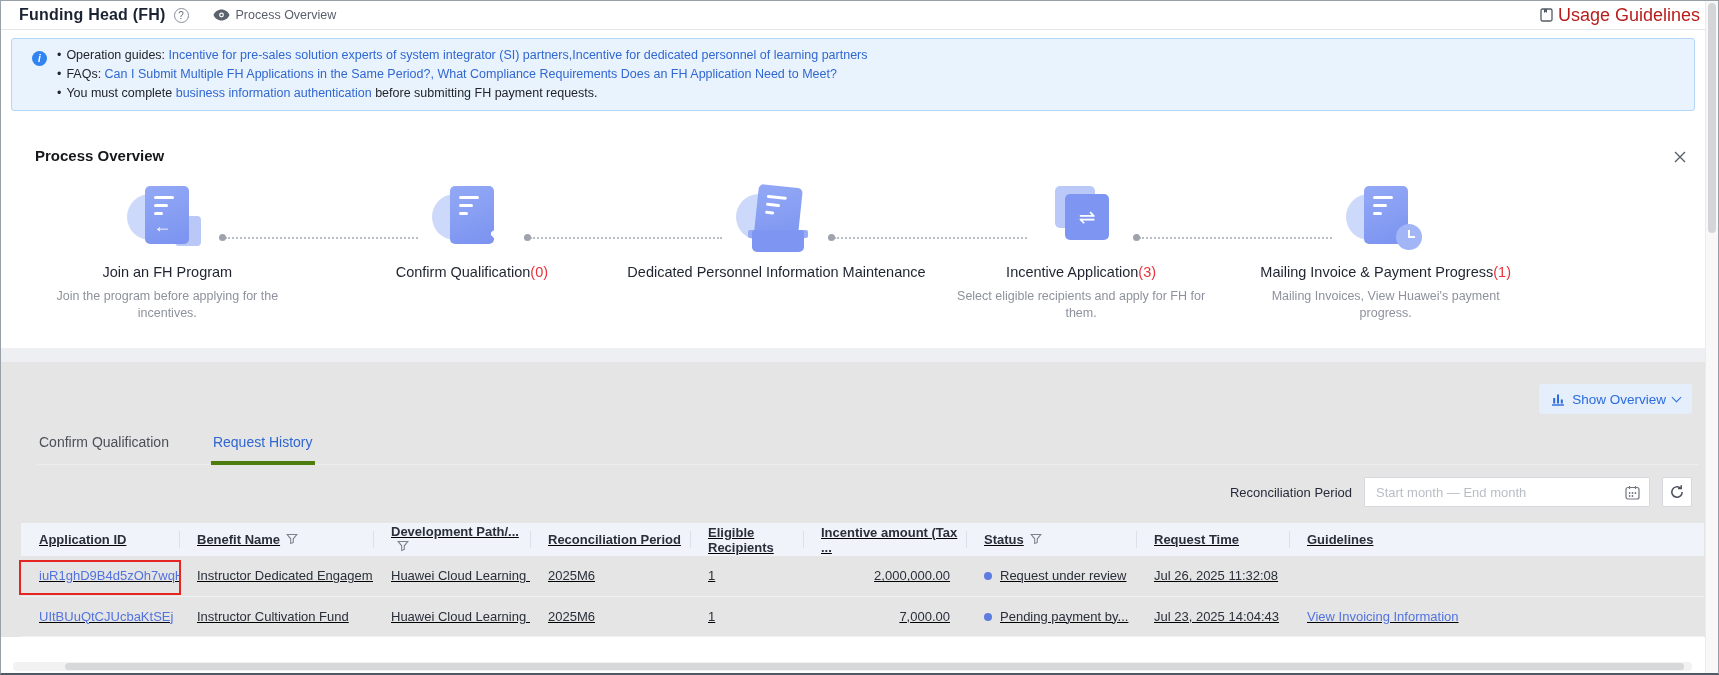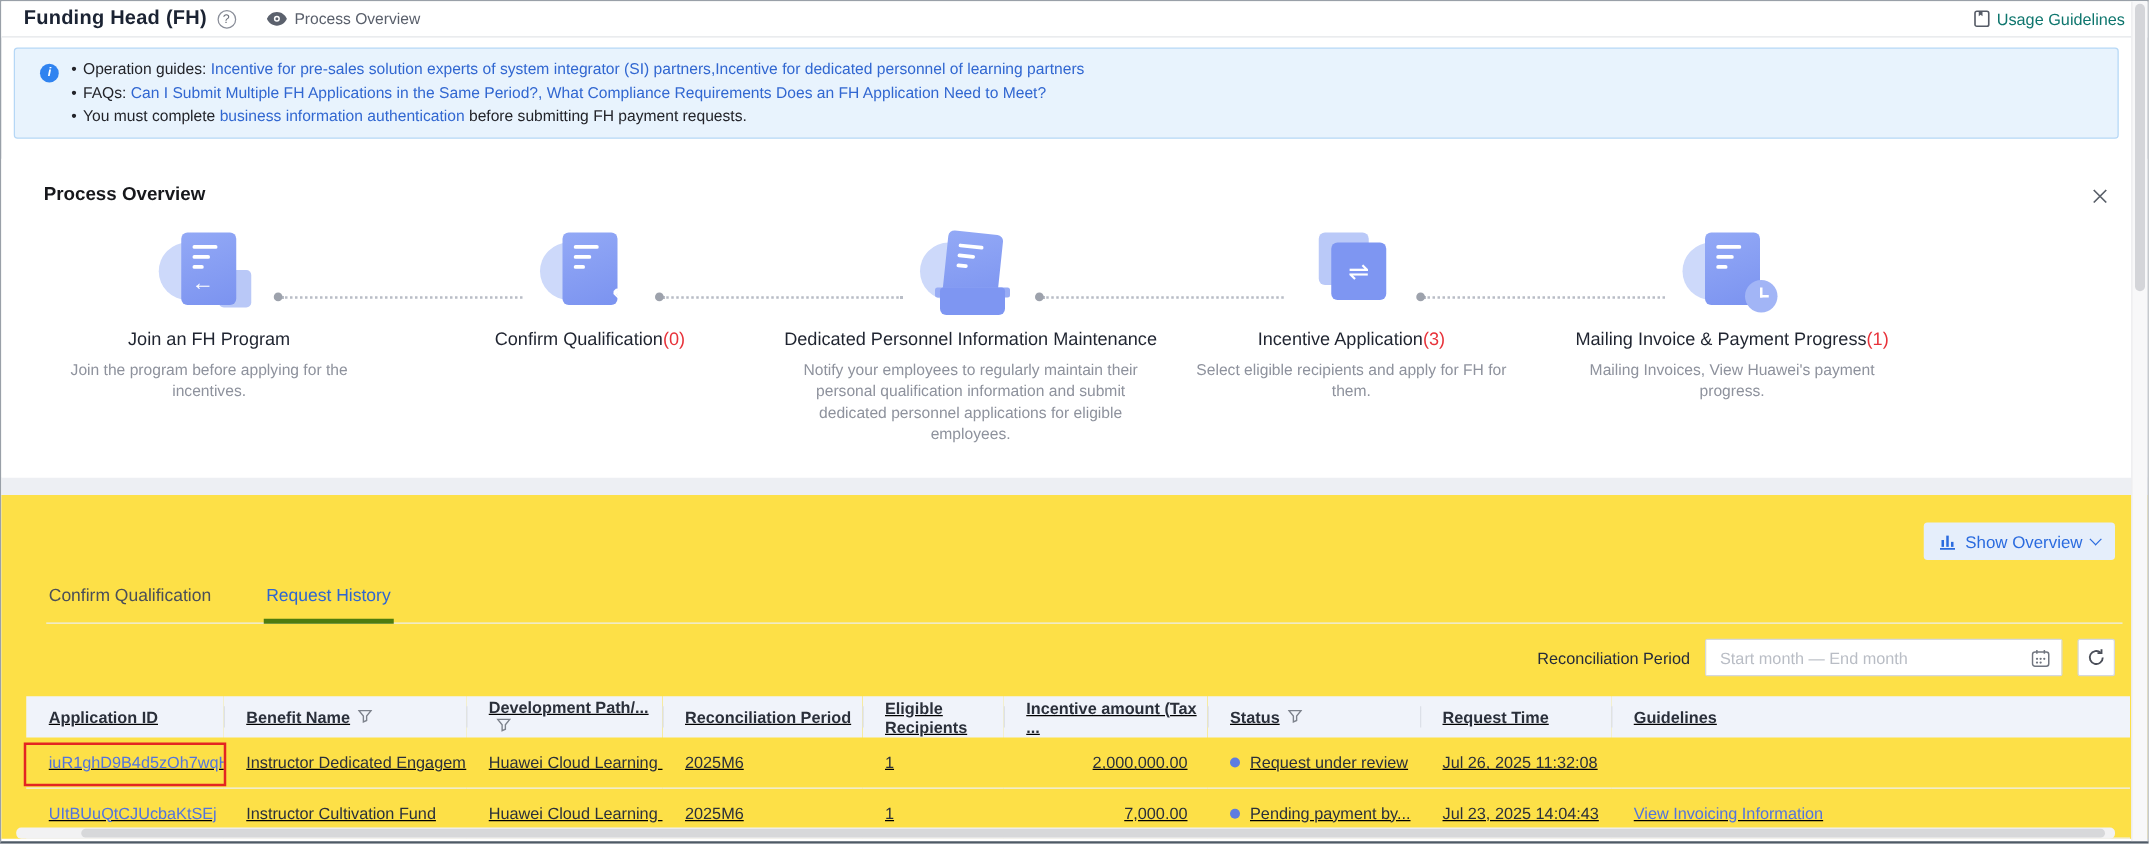--- a/index.html
+++ b/index.html
@@ -8,21 +8,21 @@
 
   
   .topbar { height:29px; display:flex; align-items:center; padding:0 18px; border-bottom:1px solid #e4e6e9; background:#fff; }
   .page-title { font-size:16px; font-weight:bold; color:#1b2333; letter-spacing:.2px; }
   .help-circle { width:15px; height:15px; border:1px solid #8a8e99; border-radius:50%; margin-left:8px; display:flex; align-items:center; justify-content:center; font-size:10px; color:#6a6e78; cursor:pointer; }
   .eye-toggle { display:flex; align-items:center; margin-left:24px; cursor:pointer; }
   .eye-toggle svg { margin-right:6px; }
   .eye-label { font-size:12.5px; color:#595f6b; }
   .usage { margin-left:auto; display:flex; align-items:center; cursor:pointer; }
   .usage svg { margin-right:5px; }
-  .usage-label { font-size:13px; color:#0f766e; }
+  .usage-label { font-size:18px; color:#b91c1c; }
 
   
   .banner { margin:8px 23px 0 10px; background:#e8f3fd; border:1px solid #b5d7f6; border-radius:3px; padding:9px 16px 9px 14px; display:flex; }
   .info-icon { width:15px; height:15px; border-radius:50%; background:#3083f0; color:#fff; font-size:10px; font-weight:bold; display:flex; align-items:center; justify-content:center; margin:3px 10px 0 6px; flex:0 0 auto; font-style:italic; }
   .banner-lines { display:flex; flex-direction:column; gap:4px; }
   .banner-line { font-size:12.5px; color:#23242a; line-height:15px; }
   .bullet { margin-right:5px; color:#23242a; }
   .blink { color:#3167d1; text-decoration:none; cursor:pointer; }
   .bsep { color:#3167d1; }
 
@@ -50,21 +50,21 @@
   .ic-clock { position:absolute; right:10px; bottom:2px; width:26px; height:26px; border-radius:50%; background:#a2b5f6; }
   .ic-clock::before { content:""; position:absolute; left:12px; top:6px; width:2px; height:8px; background:#fff; }
   .ic-clock::after { content:""; position:absolute; left:12px; top:12px; width:7px; height:2px; background:#fff; }
   .step-title { margin-top:12px; font-size:14.5px; color:#1f2430; }
   .step-count { color:#e8323a; }
   .step-desc { margin:8px auto 0; font-size:12.5px; color:#8e929d; line-height:17px; max-width:270px; }
 
   .gray-gap { height:14px; background:#edeff3; }
 
   
-  .bottom-card { position:relative; background:#fde047; padding-top:22px; }
+  .bottom-card { position:relative; background:#e5e5e5; padding-top:22px; }
   .overview-btn-row { display:flex; justify-content:flex-end; padding-right:26px; }
   .show-overview-btn { display:flex; align-items:center; gap:7px; height:30px; padding:0 12px; background:#e5eefb; border-radius:3px; color:#2a6bdf; font-size:13.5px; cursor:pointer; }
   .chev { width:7px; height:7px; border-right:1.6px solid #2a6bdf; border-bottom:1.6px solid #2a6bdf; transform:rotate(45deg); margin-top:-3px; }
   .tabs { display:flex; gap:40px; margin:12px 20px 0 36px; border-bottom:1px solid #eceef1; }
   .tab { font-size:14px; color:#4b4f58; padding:8px 2px 11px; cursor:pointer; }
   .tab.active { color:#2f66d0; border-bottom:4px solid #4d7c0f; margin-bottom:-1px; }
   .filter-row { display:flex; justify-content:flex-end; align-items:center; gap:12px; margin:12px 26px 0 0; }
   .filter-label { font-size:13px; color:#252b3a; }
   .month-input { position:relative; width:286px; height:30px; border:1px solid #d5d8dd; border-radius:2px; background:#fff; }
   .month-input input { width:100%; height:100%; border:0; outline:none; padding:0 34px 0 11px; font-size:13px; color:#333; font-family:"Liberation Sans", sans-serif; }
@@ -174,21 +174,20 @@
           <span class="ic-circle"></span>
           <span class="ic-doc" style="left:26px; transform:rotate(6deg);">
               <span class="l1"></span>
               <span class="l2"></span>
               <span class="l3"></span>
             </span>
           <span class="ic-tray-lip"></span>
             <span class="ic-tray"></span>
         </div>
         <div class="step-title"><span>Dedicated Personnel Information Maintenance</span><span class="step-count"></span></div>
-        <div class="step-desc">Notify your employees to regularly maintain their personal qualification information and submit dedicated personnel applications for eligible employees.</div>
       </div>
 
       <div class="step">
         <span class="conn-dot"></span>
         <div class="step-icon">
           <span class="ic-card-back"></span>
           <span class="ic-card">⇌</span>
         </div>
         <div class="step-title"><span>Incentive Application</span><span class="step-count">(3)</span></div>
         <div class="step-desc">Select eligible recipients and apply for FH for them.</div>

